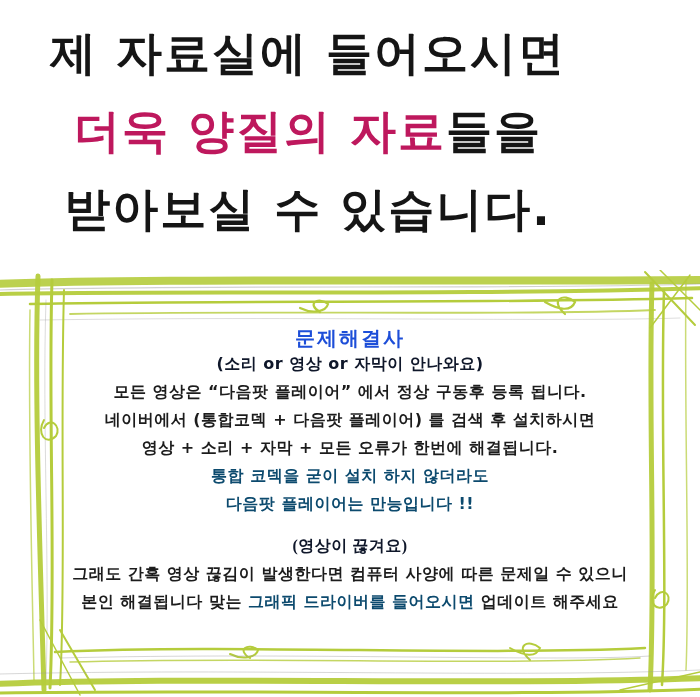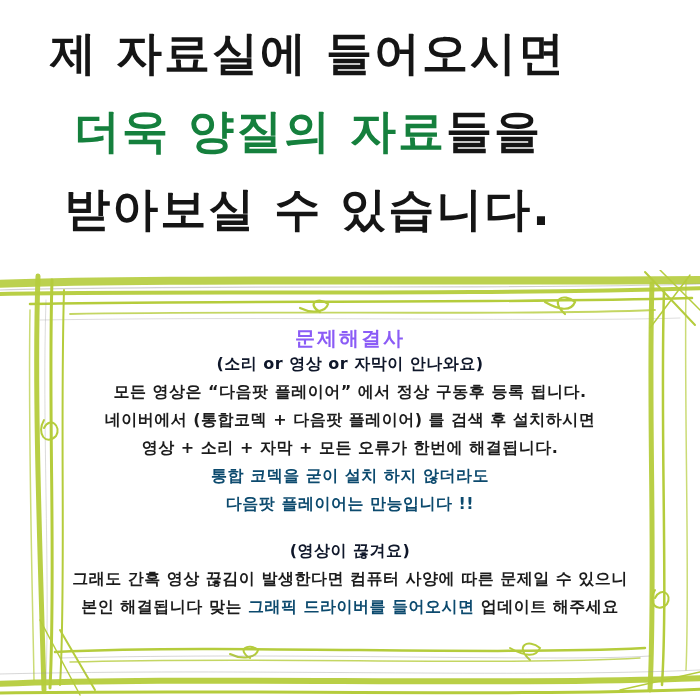--- a/index.html
+++ b/index.html
@@ -11,37 +11,37 @@
   
   .headline{
     position:absolute;top:0;left:0;width:616px;text-align:center;
   }
   .h-line{
     font-size:46px;font-weight:bold;color:#151515;
     height:78px;line-height:78px;margin-top:0;
     letter-spacing:2px;white-space:nowrap;
   }
   .h-line:first-child{margin-top:14px;}
-  .h-blue{color:#15803d;}
+  .h-blue{color:#be185d;}
   
   .frame{position:absolute;top:270px;left:0;width:700px;height:427px;}
   .border-svg{position:absolute;top:0;left:0;width:700px;height:427px;}
   .content{
     position:absolute;top:56px;left:70px;width:560px;text-align:center;
   }
   .t-title{
-    font-size:20px;font-weight:bold;color:#8b5cf6;line-height:24px;
+    font-size:20px;font-weight:bold;color:#1d4ed8;line-height:24px;
     letter-spacing:2px;
   }
   .t-line{
     font-size:16px;font-weight:bold;color:#1c1c1c;line-height:28px;
     white-space:nowrap;letter-spacing:0.5px;
   }
   .t-heading1{margin-top:0;}
-  .t-heading2{margin-top:19px;}
+  .t-heading2{margin-top:14px;font-family:Liberation Serif, serif;}
   .blue{color:#0f172a;}
   .red{color:#0c4a6e;}
 </style>
 </head>
 <body>
 
 <div class="headline">
   <div class="h-line">제 자료실에 들어오시면</div>
   <div class="h-line"><span class="h-blue">더욱 양질의 자료</span><span>들을</span></div>
   <div class="h-line">받아보실 수 있습니다.</div>

